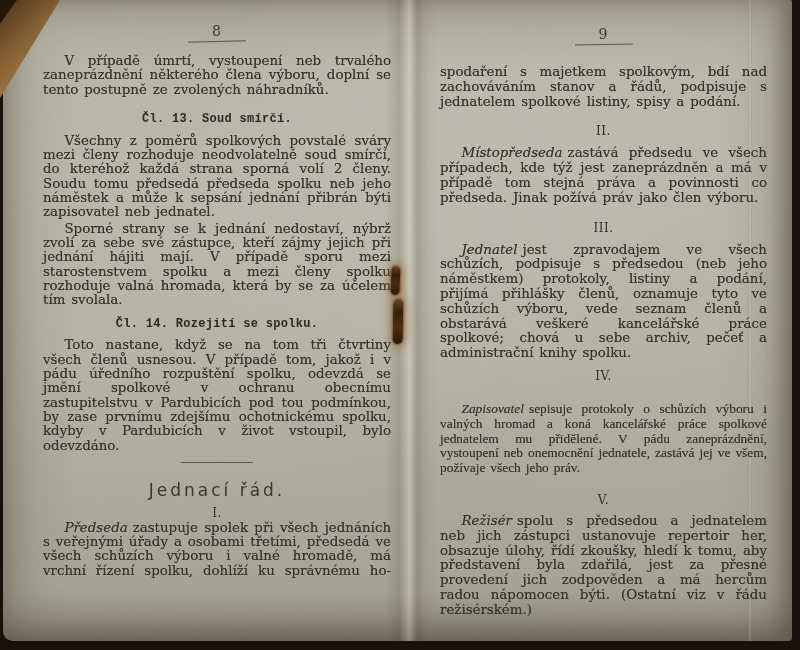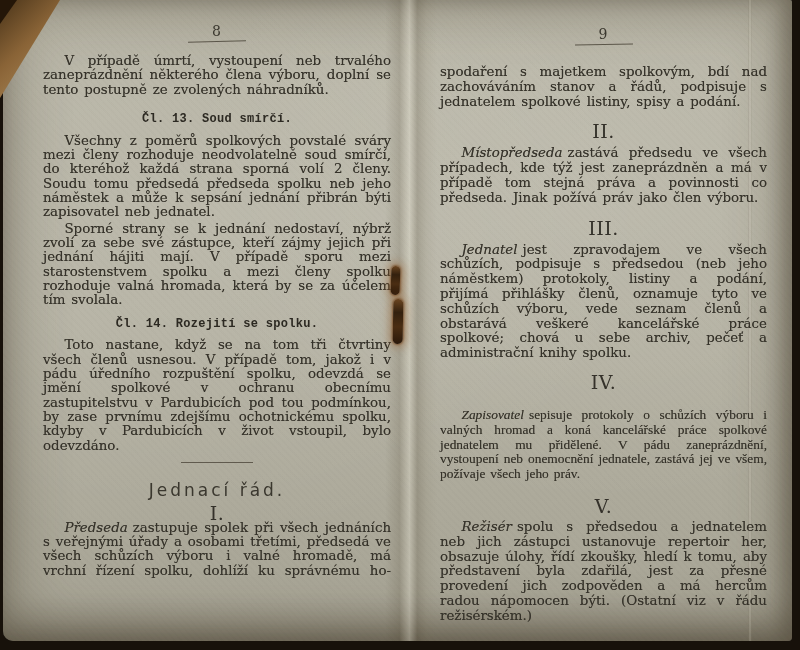--- a/index.html
+++ b/index.html
@@ -72,21 +72,21 @@
   .pagenum { font-size:14px; line-height:14px; letter-spacing:1px; color:#3b382f; }
   .pagenum-rule { width:58px; margin:3px auto 0; border-bottom:1.5px solid rgba(62,56,44,0.75); }
   .page-left  .pagenum-wrap { margin-top:24px; }
   .page-right .pagenum-wrap { margin-top:27px; }
   .art-heading {
     font-family:Liberation Mono, monospace;
     font-weight:700; font-size:12px; line-height:16px; text-align:center;
     color:#2c2922; letter-spacing:0.3px;
   }
   .roman {
-    font-size:19px; line-height:16px; text-align:center; color:#34312a;
+    font-size:12px; line-height:16px; text-align:center; color:#34312a;
     letter-spacing:0.5px;
   }
   .rule-sep { width:72px; margin:9px auto 0; border-bottom:1.5px solid rgba(62,56,44,0.7); }
   .section-title {
     font-family:"DejaVu Sans","Liberation Sans",sans-serif;
     font-size:17px; line-height:28px; text-align:center; color:#3a372e;
     letter-spacing:3px; font-weight:400;
   }
   
   .lp-p1 { margin-top:12px; }
@@ -97,21 +97,21 @@
   .lp-p4 { margin-top:6px; }
   .lp-title { margin-top:13px; }
   .lp-r1 { margin-top:1px; }
   .lp-p5 { margin-top:0; }
   
   .rp-p1 { margin-top:20px; }
   .rp-r2 { margin-top:14px; }
   .rp-p2 { margin-top:7px; }
   .rp-r3 { margin-top:14px; }
   .rp-p3 { margin-top:7px; }
-  .rp-r4 { margin-top:13px; }
+  .rp-r4 { margin-top:7px; }
   .rp-p4 { margin-top:18px;font-family:Liberation Serif, serif; }
   .rp-r5 { margin-top:16px; }
   .rp-p5 { margin-top:6px; }
 </style>
 </head>
 <body>
 
 <div class="book">
 
   <div class="gutter"></div>

